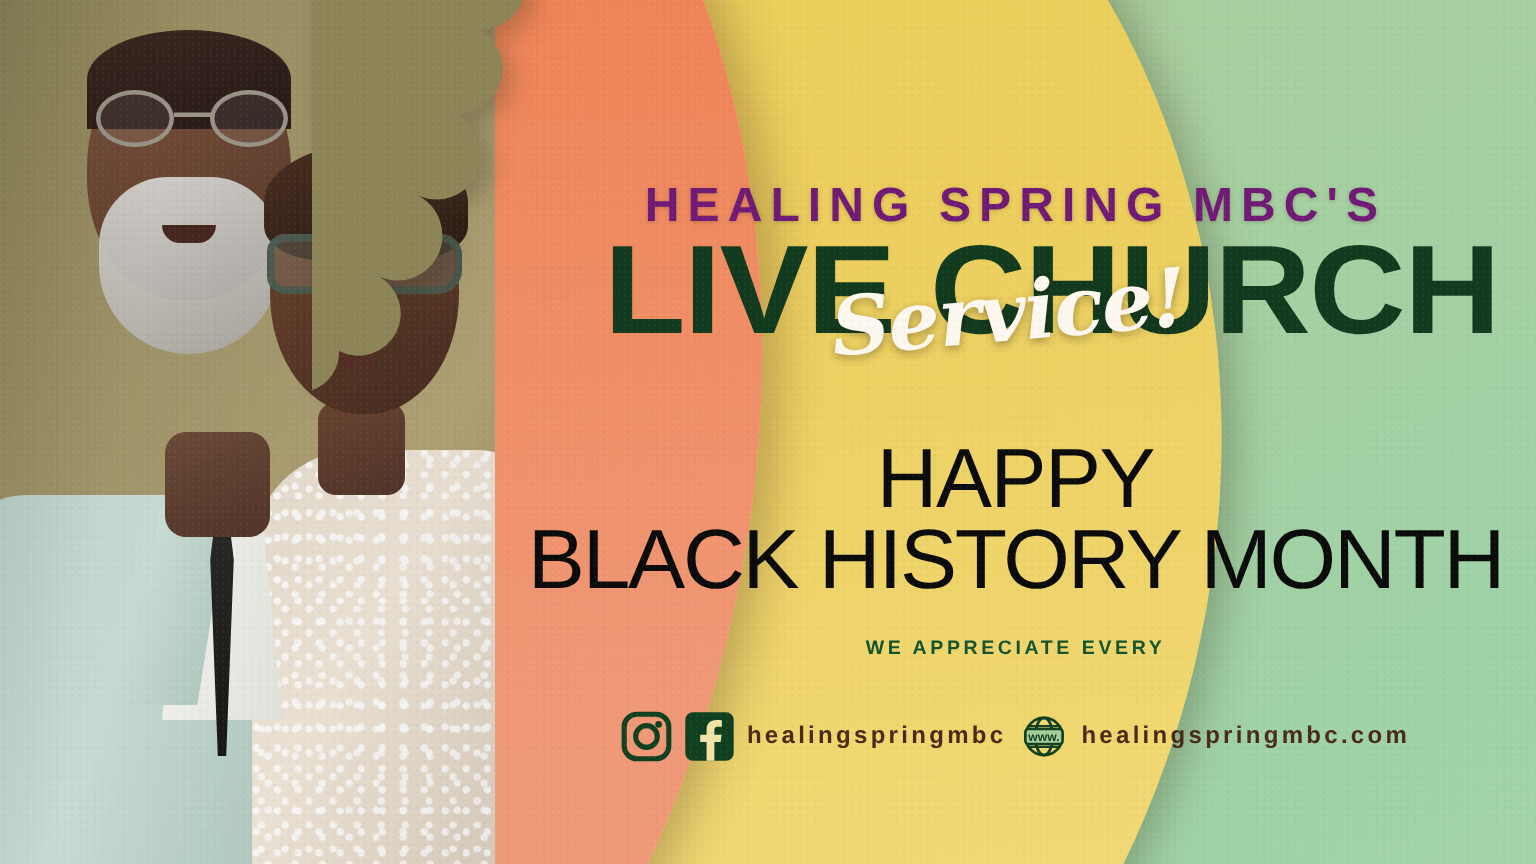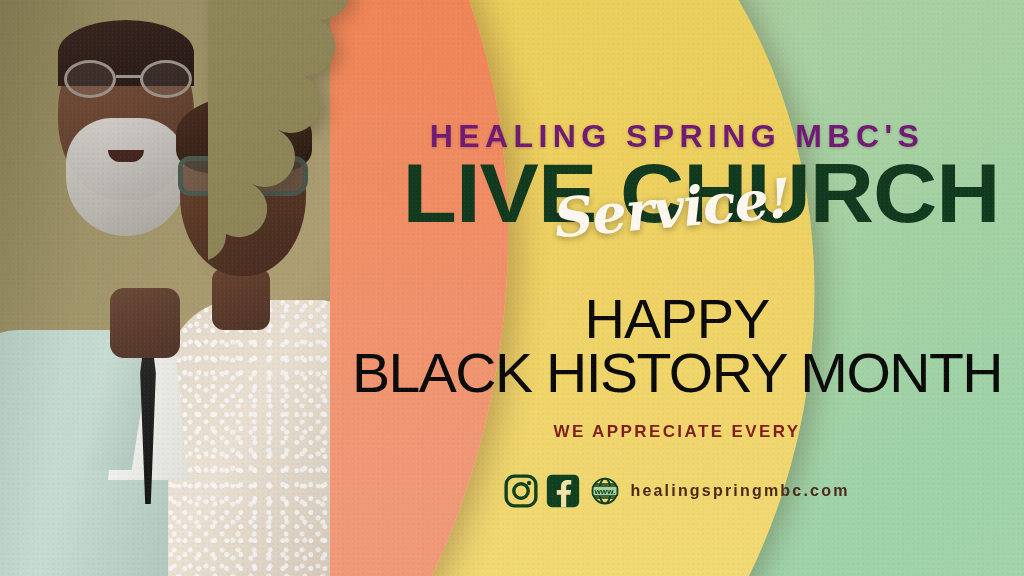--- a/index.html
+++ b/index.html
@@ -212,21 +212,21 @@
   }
   .bhm{
     position:absolute; left:0; right:0; top:292px;
     color:#0b0b0b; font-weight:normal;
     line-height:54px;
   }
   .bhm .l1{ font-size:56px; letter-spacing:-1px; }
   .bhm .l2{ font-size:56px; letter-spacing:-1.5px; transform:scaleX(1.02); }
   .appreciate{
     position:absolute; left:0; right:0; top:420px;
-    font-size:17px; font-weight:bold; color:#7f1d1d;
+    font-size:13px; font-weight:bold; color:#14532d;
     letter-spacing:2.4px; line-height:24px;
   }
   .social{
     position:absolute; left:0; right:0; top:474px;
     display:flex; align-items:center; justify-content:center; gap:8px;
   }
   .ig-icon, .fb-icon{ width:34px; height:34px; display:block; }
   .handle, .website{
     font-size:16px; font-weight:bold; color:#4a2a18; letter-spacing:2.2px;
   }
@@ -318,20 +318,21 @@
         <rect x="2.5" y="2.5" width="35" height="35" rx="10" ry="10" fill="none" stroke="#10401f" stroke-width="4"></rect>
         <circle cx="20" cy="20" r="8.5" fill="none" stroke="#10401f" stroke-width="4"></circle>
         <circle cx="29.5" cy="10.5" r="2.6" fill="#10401f"></circle>
       </svg>
 
       <svg class="fb-icon" viewBox="0 0 40 40" xmlns="http://www.w3.org/2000/svg">
         <rect x="1" y="1" width="38" height="38" rx="6" ry="6" fill="#10401f"></rect>
         <path d="M23.8 39V24.4h4.9l.8-5.7h-5.7v-3.6c0-1.6.5-2.8 2.9-2.8h3V7.2c-.6-.1-2.4-.2-4.5-.2-4.5 0-7.5 2.7-7.5 7.7v4h-5v5.7h5V39z" fill="#f2e3a8"></path>
       </svg>
 
+      <span class="handle">healingspringmbc</span>
 
       <svg class="globe-icon" viewBox="0 0 44 40" xmlns="http://www.w3.org/2000/svg">
         <circle cx="22" cy="20" r="16" fill="none" stroke="#10401f" stroke-width="2.4"></circle>
         <ellipse cx="22" cy="20" rx="7.5" ry="16" fill="none" stroke="#10401f" stroke-width="2.4"></ellipse>
         <line x1="6" y1="20" x2="38" y2="20" stroke="#10401f" stroke-width="2.4"></line>
         <line x1="9" y1="11" x2="35" y2="11" stroke="#10401f" stroke-width="2"></line>
         <line x1="9" y1="29" x2="35" y2="29" stroke="#10401f" stroke-width="2"></line>
         <rect x="6" y="13.5" width="32" height="13" rx="2.5" fill="#a6cf9c" stroke="#10401f" stroke-width="2.2"></rect>
         <text x="22" y="24" font-family="Liberation Sans, sans-serif" font-size="10.5" font-weight="bold" fill="#10401f" text-anchor="middle">www.</text>
       </svg>

